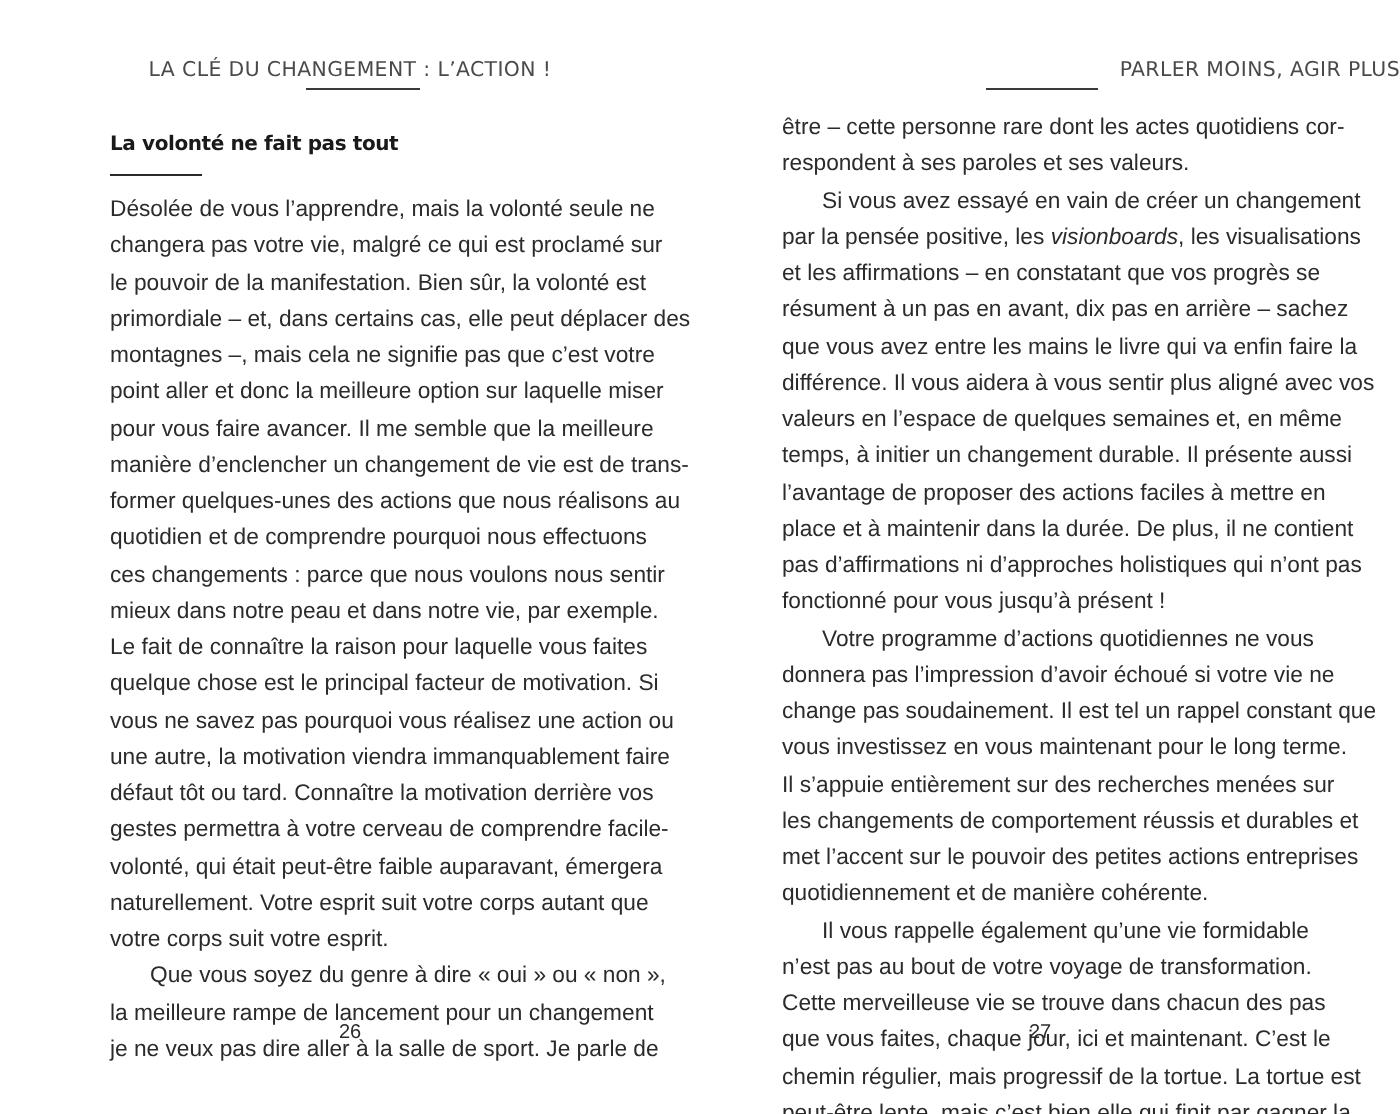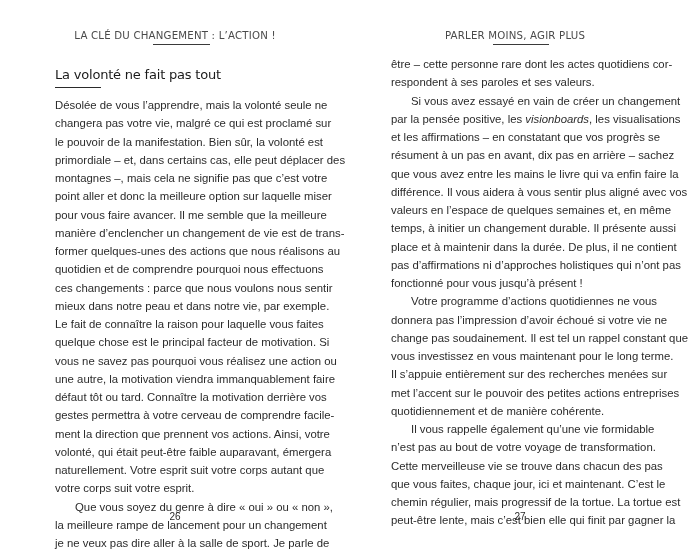--- a/index.html
+++ b/index.html
@@ -13,21 +13,21 @@
   #page-right { left: 350px; }
   .running-head {
     position: absolute; top: 30px; left: 0; right: 0;
     text-align: center; font-size: 10.2px; letter-spacing: 0.2px;
     color: #4a4a4a; font-family: "DejaVu Sans", sans-serif;
   }
   .rh-rule { position: absolute; height: 1px; background: #3a3a3a; top: 44px; }
   #page-left .rh-rule { left: 153px; width: 57px; }
   #page-right .rh-rule { left: 143px; width: 56px; }
   .heading {
-    position: absolute; left: 55px; top: 67px; font-size: 13px; font-weight: normal;
+    position: absolute; left: 55px; top: 67px; font-size: 10px; font-weight: bold;
     color: #1a1a1a; font-family: "DejaVu Sans", sans-serif; letter-spacing: -0.2px;
   }
   .heading-rule { position: absolute; left: 55px; top: 87px; width: 46px; height: 1px; background: #2a2a2a; }
   .body-text { position: absolute; font-size: 11.35px; line-height: 18.25px; color: #2b2b2b; }
   #page-left .body-text { left: 55px; width: 252px; top: 96px; }
   #page-right .body-text { left: 41px; width: 254px; top: 55px; }
   .line { display: block; height: 18.25px; white-space: nowrap; text-align: justify; text-align-last: justify; }
   .line.last { text-align-last: left; }
   .line.indent { padding-left: 20px; }
   .line em { }
@@ -54,54 +54,55 @@
     <span class="line">former quelques-unes des actions que nous réalisons au</span>
     <span class="line">quotidien et de comprendre pourquoi nous effectuons</span>
     <span class="line">ces changements : parce que nous voulons nous sentir</span>
     <span class="line">mieux dans notre peau et dans notre vie, par exemple.</span>
     <span class="line">Le fait de connaître la raison pour laquelle vous faites</span>
     <span class="line">quelque chose est le principal facteur de motivation. Si</span>
     <span class="line">vous ne savez pas pourquoi vous réalisez une action ou</span>
     <span class="line">une autre, la motivation viendra immanquablement faire</span>
     <span class="line">défaut tôt ou tard. Connaître la motivation derrière vos</span>
     <span class="line">gestes permettra à votre cerveau de comprendre facile-</span>
-    <span class="line">ment la direction que prennent vos actions. Ainsi, votre</span>
     <span class="line">volonté, qui était peut-être faible auparavant, émergera</span>
     <span class="line">naturellement. Votre esprit suit votre corps autant que</span>
     <span class="line last">votre corps suit votre esprit.</span>
     <span class="line indent">Que vous soyez du genre à dire « oui » ou « non »,</span>
     <span class="line">la meilleure rampe de lancement pour un changement</span>
     <span class="line">je ne veux pas dire aller à la salle de sport. Je parle de</span>
 
   </div>
   <div class="folio">26</div>
 </div>
 
 <div class="page" id="page-right">
-  <div class="running-head" style="left:-20px;">PARLER MOINS, AGIR PLUS</div>
+  <div class="running-head" style="left:-20px;text-align:right;">PARLER MOINS, AGIR PLUS</div>
   <div class="rh-rule"></div>
   <div class="body-text">
     <span class="line">être – cette personne rare dont les actes quotidiens cor-</span>
     <span class="line last">respondent à ses paroles et ses valeurs.</span>
     <span class="line indent">Si vous avez essayé en vain de créer un changement</span>
     <span class="line"><span>par la pensée positive, les </span><em>visionboards</em><span>, les visualisations</span></span>
     <span class="line">et les affirmations – en constatant que vos progrès se</span>
     <span class="line">résument à un pas en avant, dix pas en arrière – sachez</span>
     <span class="line">que vous avez entre les mains le livre qui va enfin faire la</span>
     <span class="line">différence. Il vous aidera à vous sentir plus aligné avec vos</span>
     <span class="line">valeurs en l’espace de quelques semaines et, en même</span>
     <span class="line">temps, à initier un changement durable. Il présente aussi</span>
+    <span class="line">l’avantage de proposer des actions faciles à mettre en</span>
     <span class="line">place et à maintenir dans la durée. De plus, il ne contient</span>
     <span class="line">pas d’affirmations ni d’approches holistiques qui n’ont pas</span>
     <span class="line last">fonctionné pour vous jusqu’à présent !</span>
     <span class="line indent">Votre programme d’actions quotidiennes ne vous</span>
     <span class="line">donnera pas l’impression d’avoir échoué si votre vie ne</span>
     <span class="line">change pas soudainement. Il est tel un rappel constant que</span>
     <span class="line">vous investissez en vous maintenant pour le long terme.</span>
     <span class="line">Il s’appuie entièrement sur des recherches menées sur</span>
+    <span class="line">les changements de comportement réussis et durables et</span>
     <span class="line">met l’accent sur le pouvoir des petites actions entreprises</span>
     <span class="line last">quotidiennement et de manière cohérente.</span>
     <span class="line indent">Il vous rappelle également qu’une vie formidable</span>
     <span class="line">n’est pas au bout de votre voyage de transformation.</span>
     <span class="line">Cette merveilleuse vie se trouve dans chacun des pas</span>
     <span class="line">que vous faites, chaque jour, ici et maintenant. C’est le</span>
     <span class="line">chemin régulier, mais progressif de la tortue. La tortue est</span>
     <span class="line">peut-être lente, mais c’est bien elle qui finit par gagner la</span>
 
   </div>

